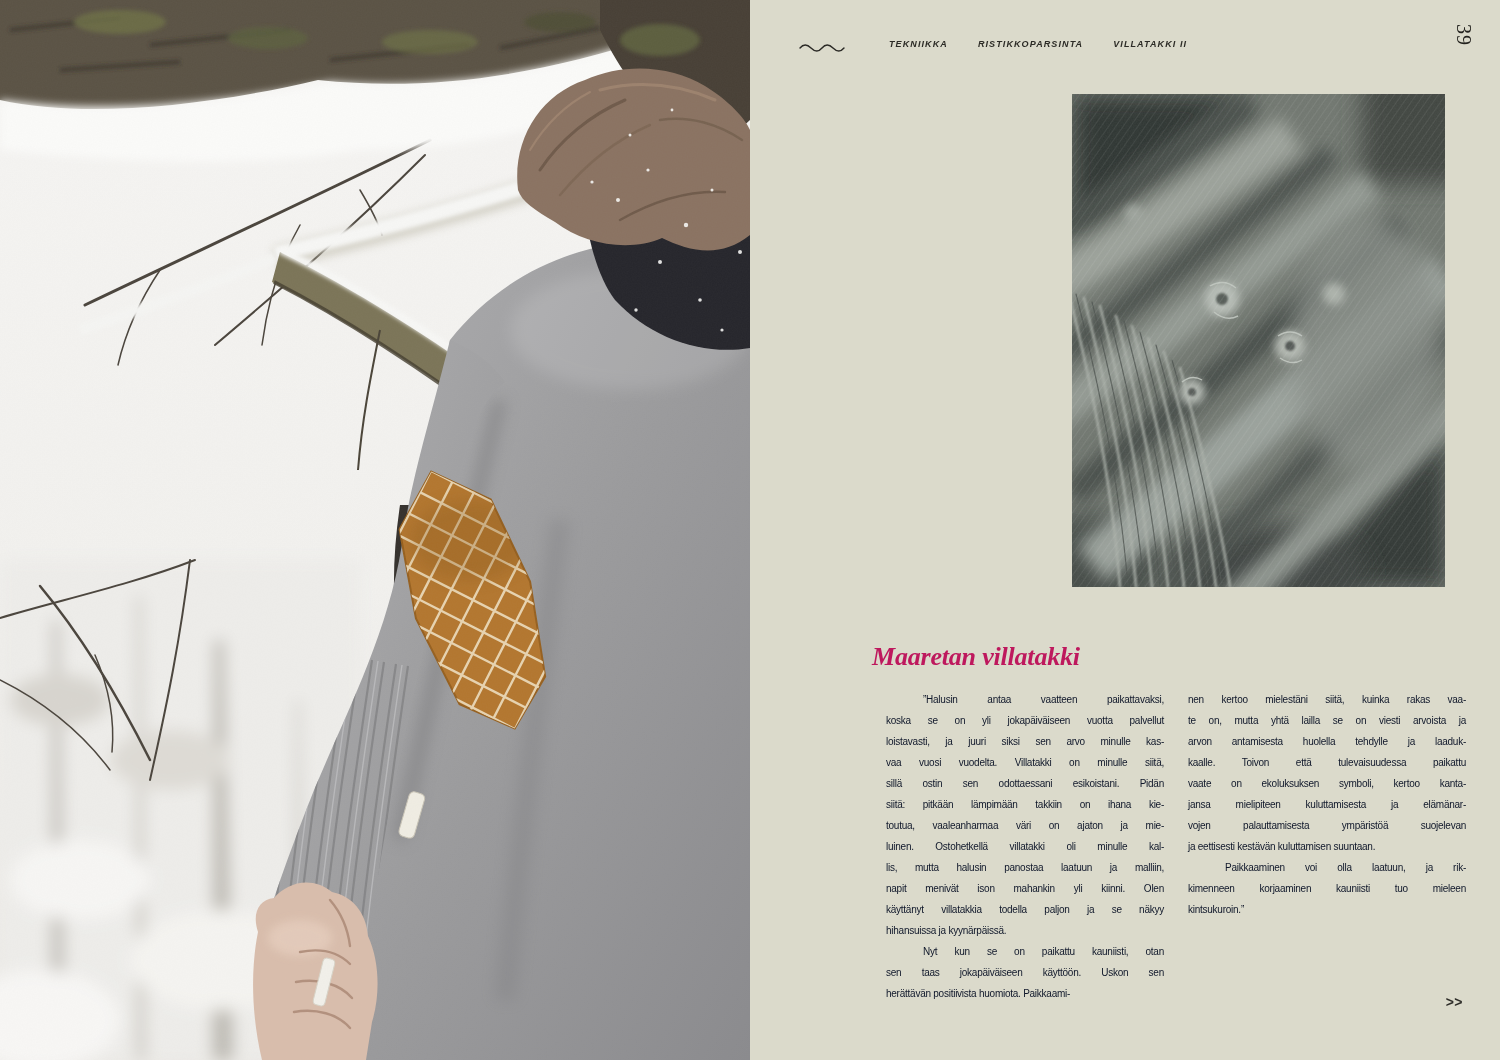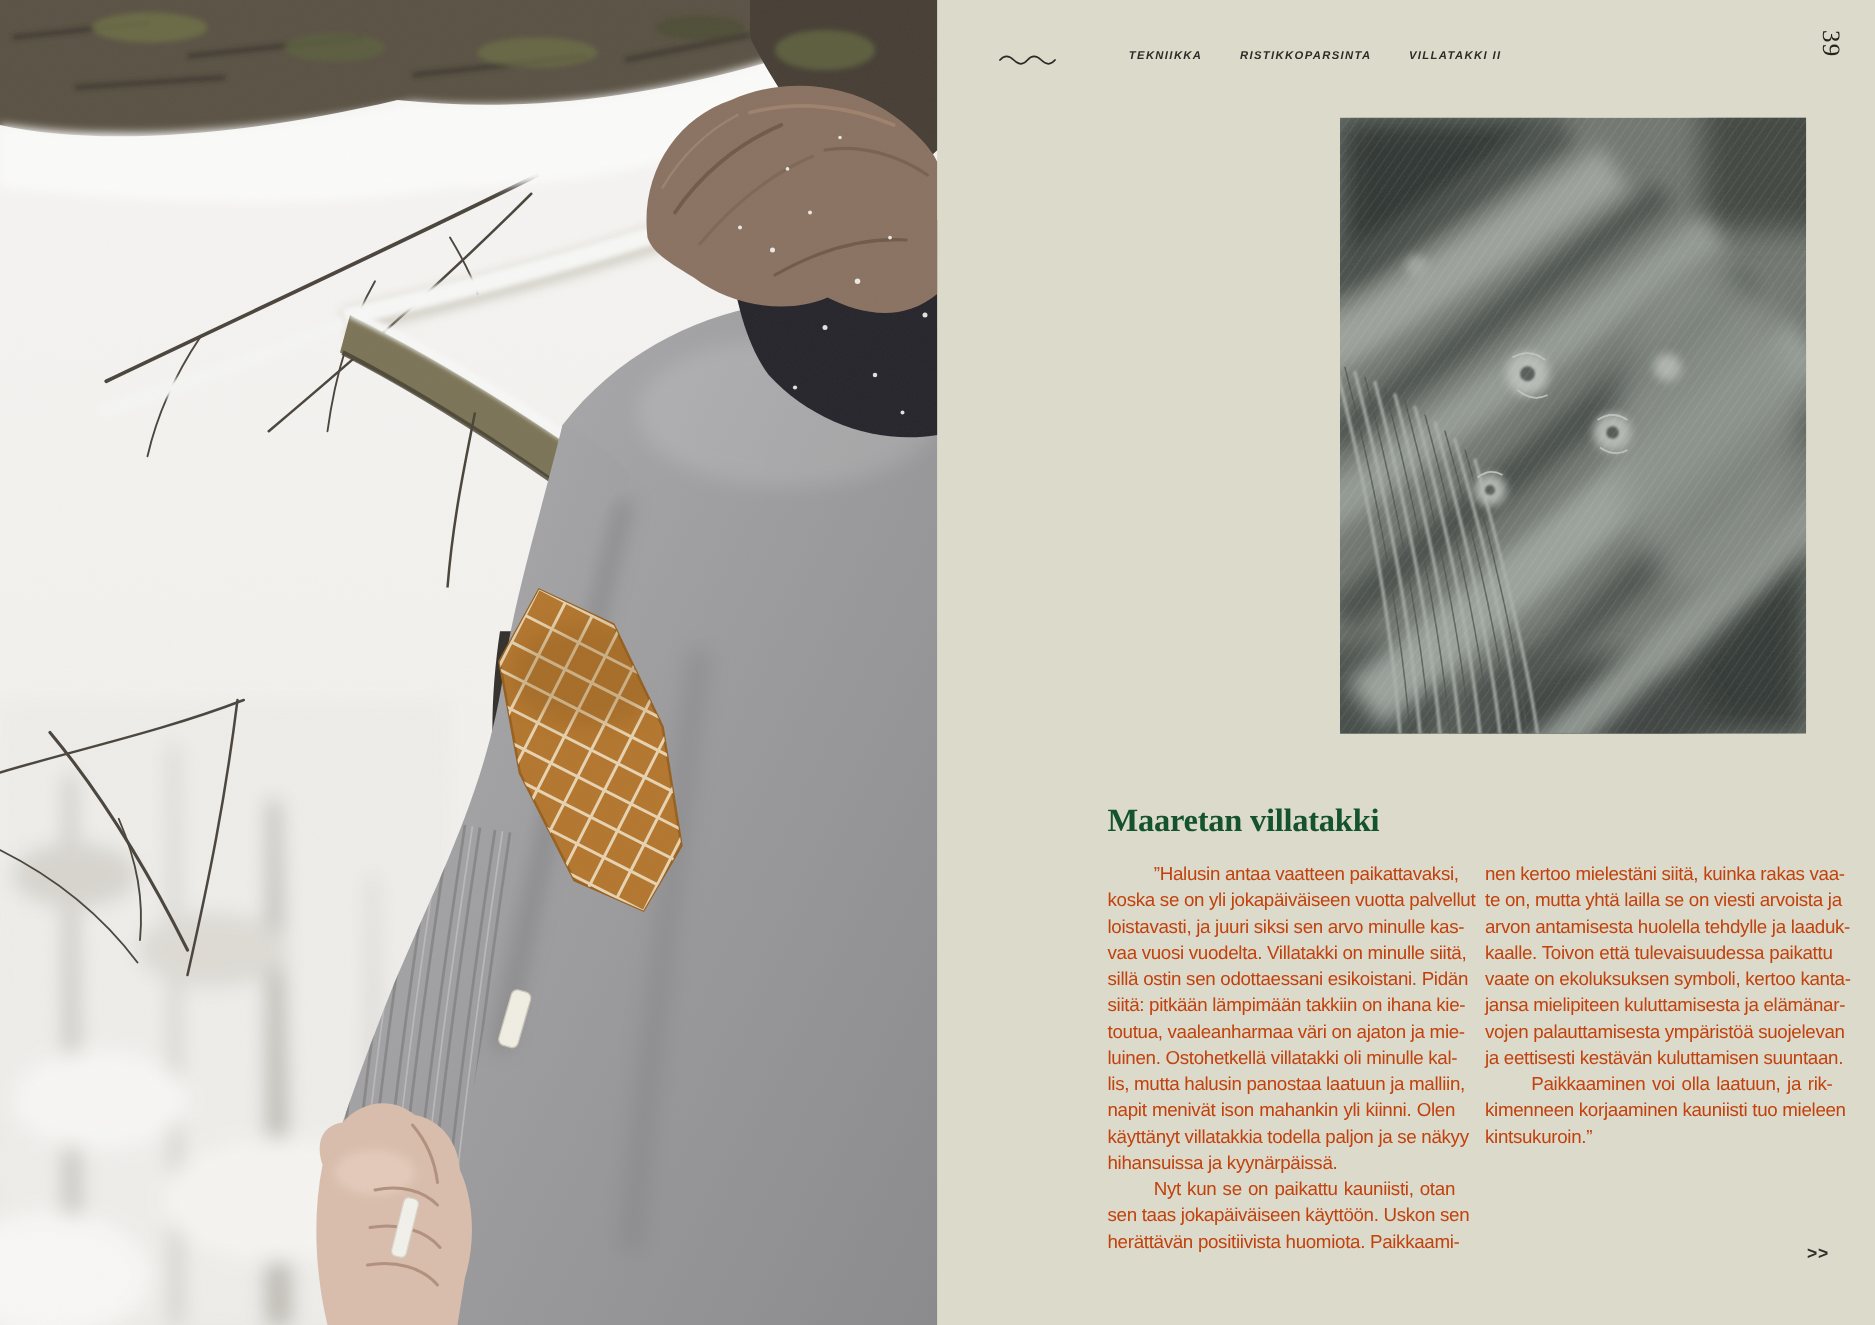--- a/index.html
+++ b/index.html
@@ -7,48 +7,48 @@
     position:relative;width:1500px;height:1060px;overflow:hidden;
     background:#dbdacb;font-family:"Liberation Sans",sans-serif;
     color:#2d2c28;margin:0 auto;
   }
   .page-left{position:absolute;left:0;top:0;width:750px;height:1060px;overflow:hidden;}
   .page-left svg{display:block;}
   .page-right{position:absolute;left:750px;top:0;width:750px;height:1060px;background:#dbdacb;}
 
   
   .squiggle{position:absolute;left:48px;top:41px;width:54px;height:12px;}
-  .kicker-row{position:absolute;left:153px;top:39px;display:flex;gap:30px;align-items:center;}
+  .kicker-row{position:absolute;left:139px;top:39px;display:flex;gap:30px;align-items:center;}
   .kicker{
     font-size:9px;font-weight:700;font-style:italic;letter-spacing:1.1px;
     color:#2c2b26;white-space:nowrap;
   }
   .folio{
     position:absolute;top:24px;right:25px;
     font-family:"Liberation Serif",serif;font-size:20px;color:#23221e;
     writing-mode:vertical-rl;text-orientation:mixed;letter-spacing:1px;
   }
 
   
   .fabric-photo{position:absolute;left:322px;top:94px;width:373px;height:493px;overflow:hidden;}
 
   
   .article-title{
-    position:absolute;left:136px;top:640px;
+    position:absolute;left:122px;top:640px;
     font-family:"Liberation Serif",serif;font-size:26px;font-weight:600;
-    letter-spacing:-0.2px;color:#14532d;line-height:34px;white-space:nowrap;
+    letter-spacing:-0.2px;color:#be185d;line-height:34px;white-space:nowrap;font-style:italic;
   }
   .columns{
     position:absolute;left:136px;top:689px;width:580px;
     display:flex;gap:24px;
   }
   .col{width:278px;}
   .line{
-    font-size:15px;line-height:21px;height:21px;letter-spacing:-0.25px;
-    color:#c2410c;text-align:justify;text-align-last:justify;
+    font-size:10px;line-height:21px;height:21px;letter-spacing:-0.25px;
+    color:#0f172a;text-align:justify;text-align-last:justify;
     white-space:nowrap;overflow:visible;
   }
   .line.plast{text-align-last:left;}
   .line.indent{text-indent:37px;}
   .next-marker{
     position:absolute;left:136px;top:994px;width:577px;text-align:right;
     font-size:14px;font-weight:700;letter-spacing:0.5px;color:#2e2d29;
   }
 </style>
 </head>

